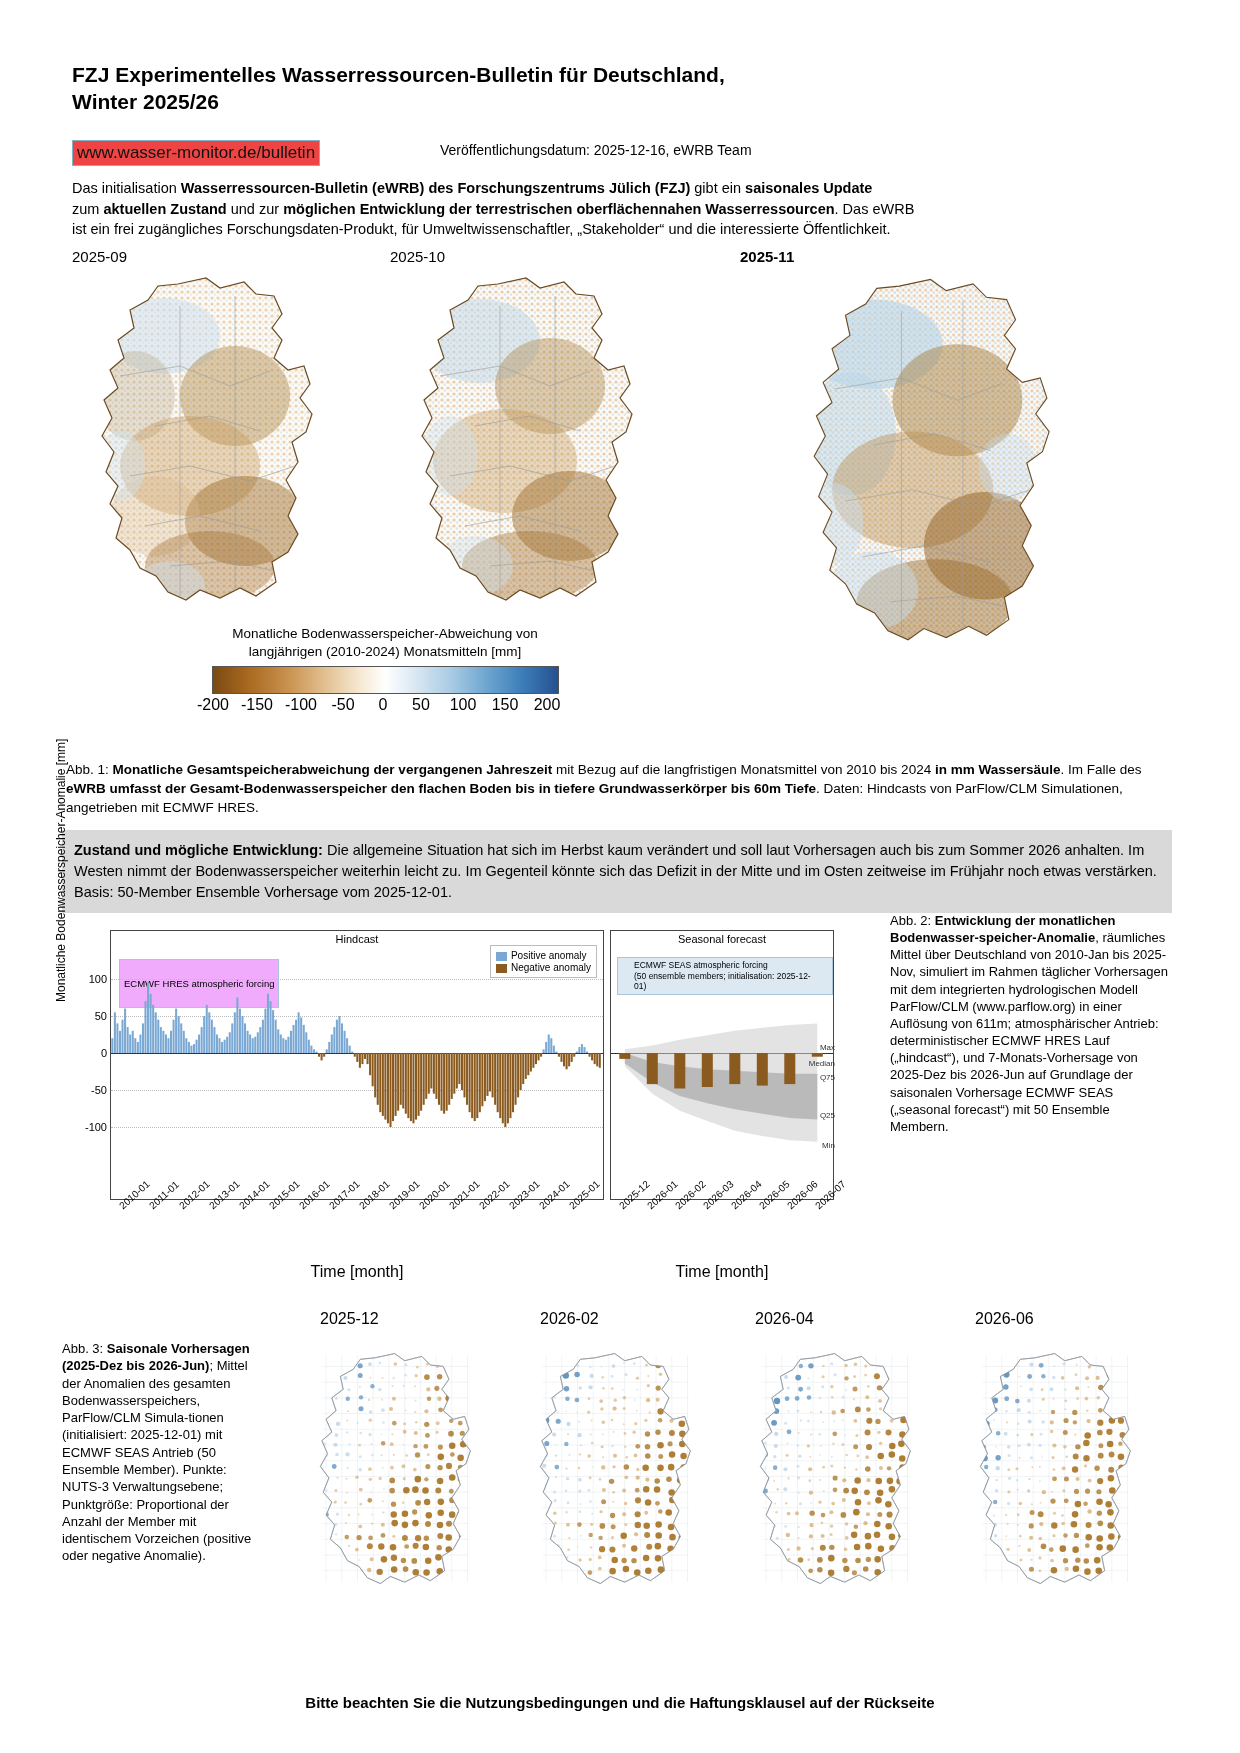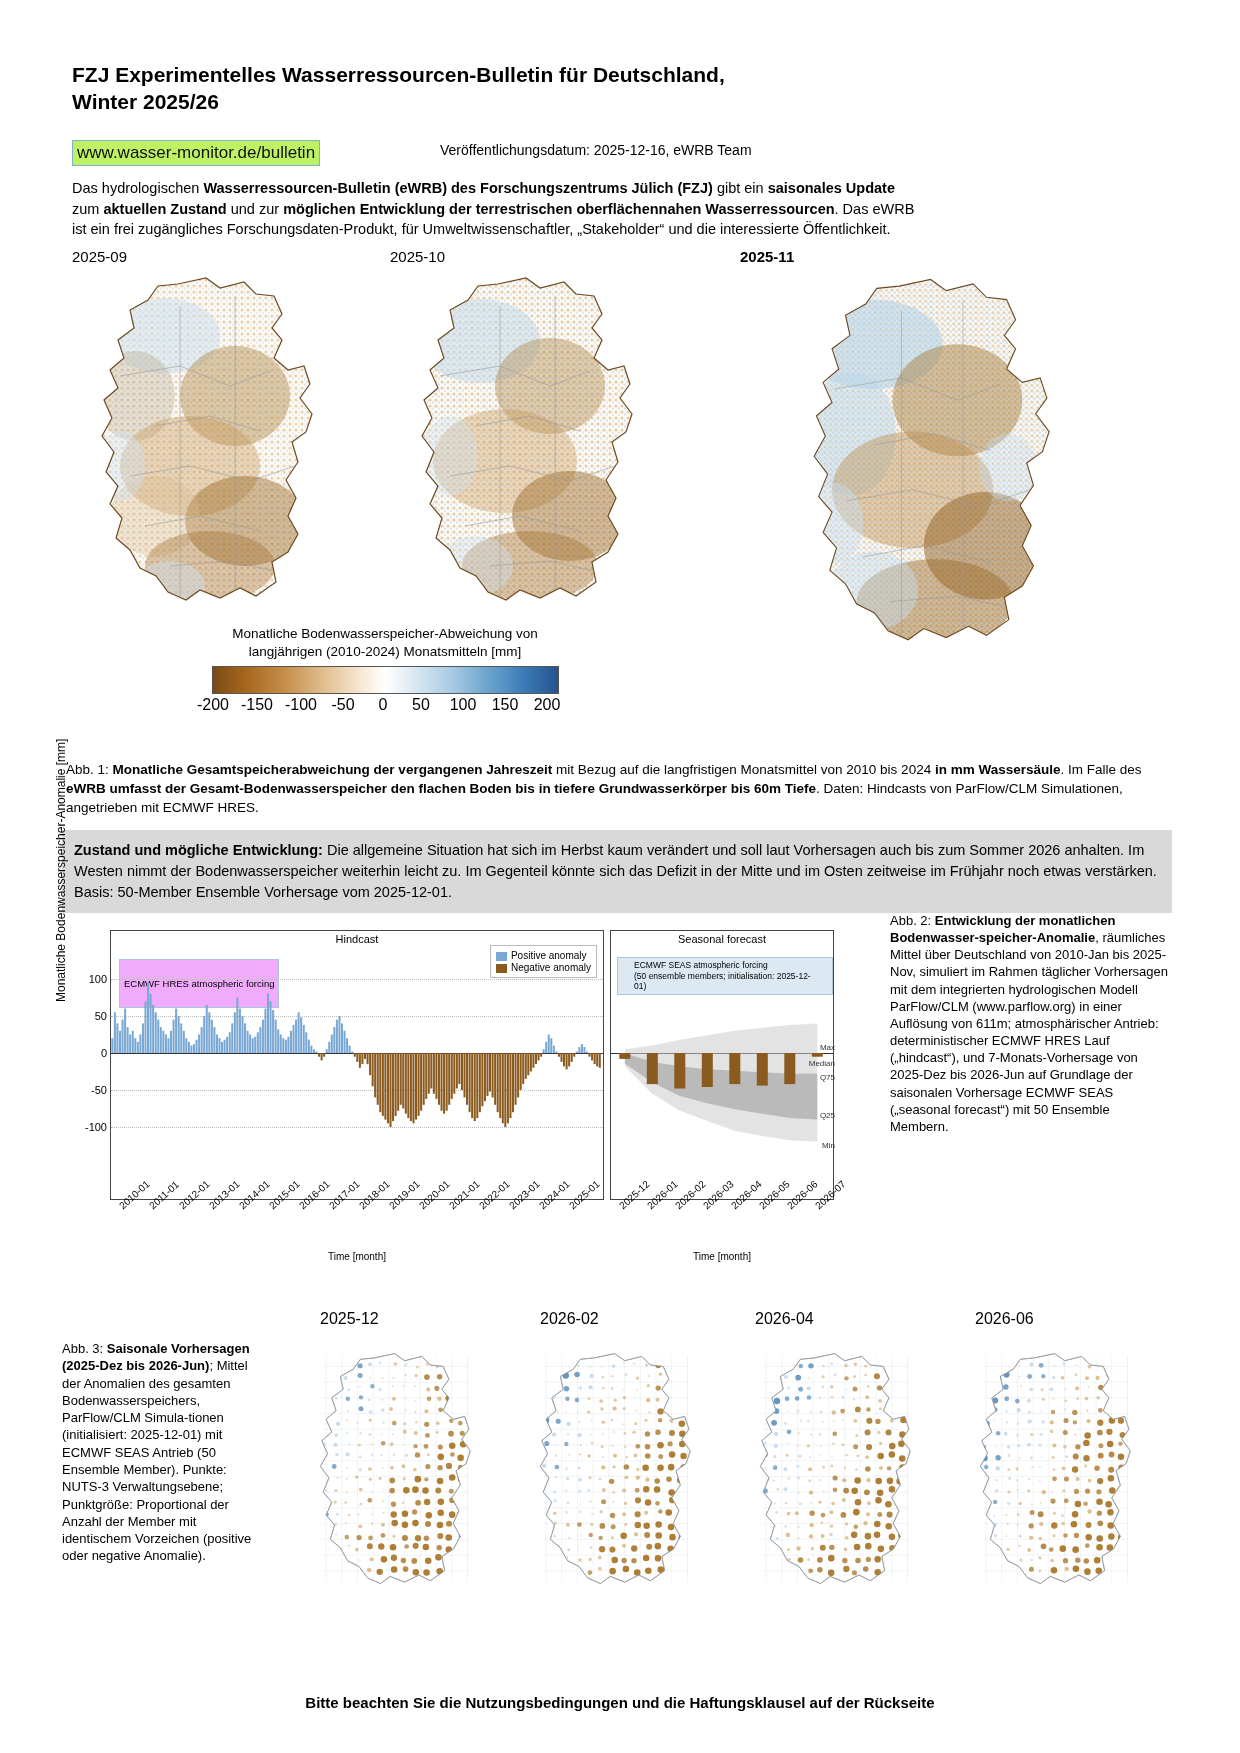--- a/index.html
+++ b/index.html
@@ -15,21 +15,21 @@
 
   
   .header{position:absolute;left:72px;top:62px;width:1100px;}
   .title{font-size:21px;font-weight:bold;line-height:1.28;width:700px;}
   .logo{position:absolute;right:18px;top:-10px;width:300px;height:80px;}
   .logo-swoosh{position:absolute;left:12px;top:6px;width:68px;height:62px;}
   .logo-text{position:absolute;left:92px;top:2px;}
   .logo-main{font-size:36px;font-weight:bold;letter-spacing:2px;color:#1b3a6b;line-height:1;}
   .logo-sub{font-size:15px;color:#1b3a6b;letter-spacing:1.4px;margin-top:6px;}
 
-  .urlbox{position:absolute;left:72px;top:140px;border:1px solid #7fb3c8;background:#bef264;
+  .urlbox{position:absolute;left:72px;top:140px;border:1px solid #7fb3c8;background:#ef4444;
     padding:2px 4px;font-size:17px;color:#111;}
   .pubdate{position:absolute;left:440px;top:142px;font-size:14px;}
 
   .intro{position:absolute;left:72px;top:178px;width:1095px;font-size:14.5px;line-height:1.42;}
 
   
   .maprow{position:absolute;left:60px;top:248px;width:1120px;height:480px;}
   .maplabel{position:absolute;font-size:15px;}
   .mapbox{position:absolute;}
 
@@ -60,21 +60,21 @@
   .legendbox{position:absolute;right:6px;top:14px;font-size:10px;background:#fff;border:1px solid #bbb;padding:3px 5px;}
   .legendrow{display:flex;align-items:flex-end;gap:4px;margin:1px 0;}
   .swatch{width:11px;height:9px;display:inline-block;}
   .forcing{position:absolute;left:8px;top:28px;font-size:9.5px;background:#f0abfc;border:1px solid #a9c6dd;padding:18px 4px;}
   .forcingB{position:absolute;left:6px;top:26px;font-size:8.5px;background:#dce9f3;border:1px solid #a9c6dd;padding:2px 16px;line-height:1.25;}
   .ytick{position:absolute;right:100%;margin-right:4px;font-size:11px;transform:translateY(-50%);white-space:nowrap;}
   .gridline{position:absolute;left:0;width:100%;border-top:1px dotted #bbb;}
   .zeroline{position:absolute;left:0;width:100%;border-top:1px solid #333;}
   .xticks{position:absolute;left:0;top:272px;width:100%;height:50px;}
   .xticks span{position:absolute;font-size:10px;transform:rotate(-42deg);transform-origin:left top;white-space:nowrap;}
-  .xaxis-label{position:absolute;top:48px;width:100%;text-align:center;font-size:10px;}
+  .xaxis-label{position:absolute;top:60px;width:100%;text-align:center;font-size:16px;}
   .blabels{position:absolute;right:-2px;font-size:8px;color:#333;}
 
   .fig2{position:absolute;left:890px;top:912px;width:280px;font-size:13px;line-height:1.32;}
 
   
   .bottomrow{position:absolute;left:290px;top:1345px;width:890px;height:330px;}
   .blabel{position:absolute;font-size:16px;top:-35px;}
   .fig3{position:absolute;left:62px;top:1340px;width:200px;font-size:13px;line-height:1.33;}
 
   .footer{position:absolute;left:0;top:1694px;width:1240px;text-align:center;font-size:15px;font-weight:bold;}
@@ -86,21 +86,21 @@
 <div class="page">
 
   <div class="header">
     <div class="title">FZJ Experimentelles Wasserressourcen-Bulletin für Deutschland, Winter 2025/26</div>
   </div>
 
   <div class="urlbox">www.wasser-monitor.de/bulletin</div>
   <div class="pubdate">Veröffentlichungsdatum: 2025-12-16, eWRB Team</div>
 
   <div class="intro">
-    <span>Das hydrologischen </span><b>Wasserressourcen-Bulletin (eWRB) des Forschungszentrums Jülich (FZJ)</b><span> gibt ein </span><b>saisonales Update</b><br>
+    <span>Das initialisation </span><b>Wasserressourcen-Bulletin (eWRB) des Forschungszentrums Jülich (FZJ)</b><span> gibt ein </span><b>saisonales Update</b><br>
     <span>zum </span><b>aktuellen Zustand</b><span> und zur </span><b>möglichen Entwicklung der terrestrischen oberflächennahen Wasserressourcen</b><span>. Das eWRB</span><br>
     <span>ist ein frei zugängliches Forschungsdaten-Produkt, für Umweltwissenschaftler, „Stakeholder“ und die interessierte Öffentlichkeit.</span>
   </div>
 
   <div class="maprow">
     <div class="maplabel" style="left:12px;top:0px;">2025-09</div>
     <div class="maplabel" style="left:330px;top:0px;">2025-10</div>
     <div class="maplabel" style="left:680px;top:0px;font-weight:bold;">2025-11</div>
 
     <div class="mapbox" style="left:0px;top:18px;width:300px;height:420px;">

